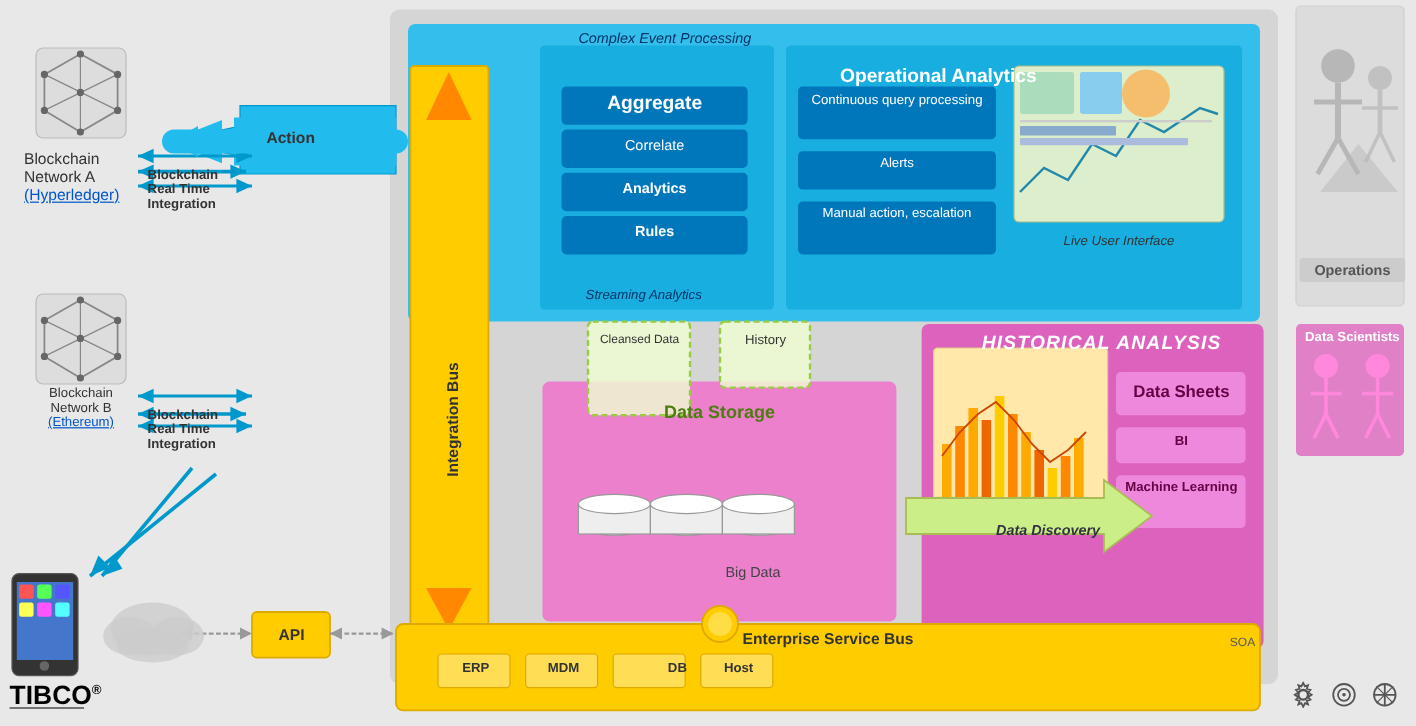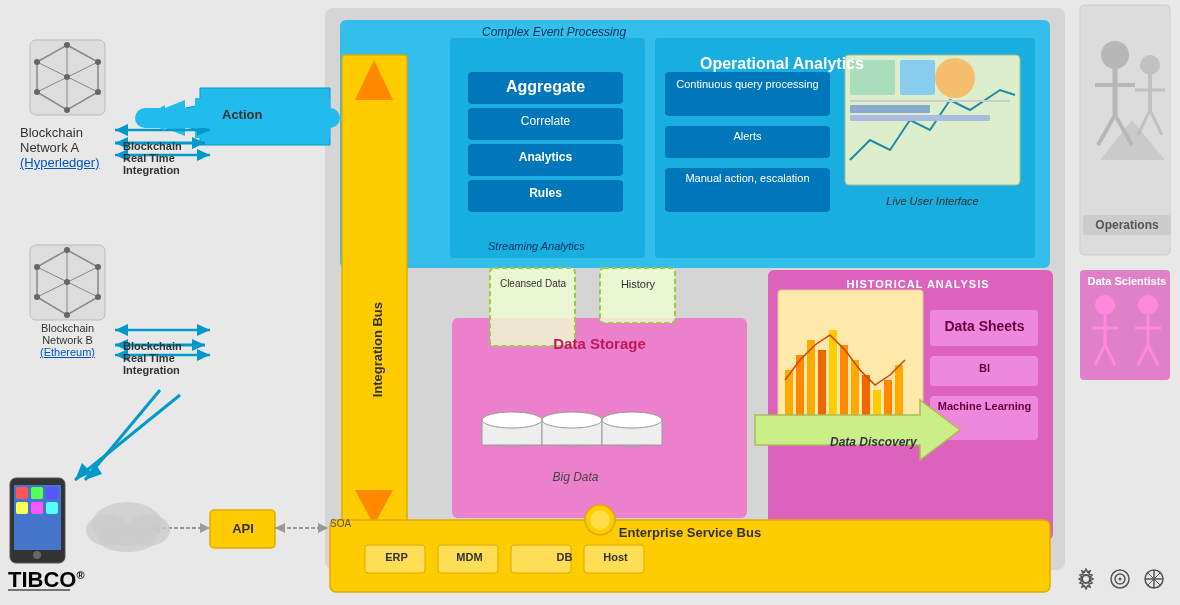--- a/index.html
+++ b/index.html
@@ -272,37 +272,37 @@
   <div style="position:absolute; top:172px; left:665px; width:165px; text-align:center; color:white; font-size:11px; z-index:10;">Manual action, escalation</div>
 
   <div style="position:absolute; top:195px; left:845px; width:175px; text-align:center; font-size:11px; font-style:italic; color:#333; z-index:10;">Live User Interface</div>
 
   <div style="position:absolute; top:107px; left:222px; font-size:13px; color:#333; font-weight:bold; z-index:10;">Action</div>
 
   <div style="position:absolute; top:250px; left:345px; width:65px; height:200px; display:flex; align-items:center; justify-content:center; z-index:10;">
     <span style="writing-mode:vertical-rl; transform:rotate(180deg); font-size:13px; font-weight:bold; color:#333;">Integration Bus</span>
   </div>
 
-  <div style="position:absolute; top:278px; left:778px; width:280px; text-align:center; font-size:11px; font-weight:bold; color:white; z-index:10; letter-spacing:1px;">HISTORICAL ANALYSIS</div>
+  <div style="position:absolute; top:278px; left:778px; width:280px; text-align:center; font-size:16px; font-weight:bold; color:white; z-index:10; letter-spacing:1px;font-style:italic;">HISTORICAL ANALYSIS</div>
 
   <div style="position:absolute; top:318px; left:932px; width:105px; text-align:center; color:#660044; font-size:14px; font-weight:bold; z-index:10;">Data Sheets</div>
   <div style="position:absolute; top:362px; left:932px; width:105px; text-align:center; color:#660044; font-size:11px; font-weight:bold; z-index:10;">BI</div>
   <div style="position:absolute; top:400px; left:932px; width:105px; text-align:center; color:#660044; font-size:11px; font-weight:bold; z-index:10;">Machine Learning</div>
 
   <div style="position:absolute; top:435px; left:830px; font-size:12px; font-style:italic; color:#334; font-weight:bold; z-index:10;">Data Discovery</div>
 
-  <div style="position:absolute; top:335px; left:452px; width:295px; text-align:center; font-size:15px; font-weight:bold; color:#be185d; z-index:10;">Data Storage</div>
-  <div style="position:absolute; top:470px; left:428px; width:295px; text-align:center; font-size:12px; font-style:italic; color:#444; z-index:10;">Big Data</div>
+  <div style="position:absolute; top:335px; left:452px; width:295px; text-align:center; font-size:15px; font-weight:bold; color:#4d7c0f; z-index:10;">Data Storage</div>
+  <div style="position:absolute; top:470px; left:480px; width:295px; text-align:center; font-size:12px; color:#444; z-index:10;">Big Data</div>
 
   <div style="position:absolute; top:278px; left:493px; width:80px; text-align:center; font-size:10px; color:#333; z-index:10;">Cleansed Data</div>
 
   <div style="position:absolute; top:278px; left:603px; width:70px; text-align:center; font-size:11px; color:#333; z-index:10;">History</div>
 
   <div style="position:absolute; top:525px; left:330px; width:720px; text-align:center; font-size:13px; font-weight:bold; color:#333; z-index:10;">Enterprise Service Bus</div>
-  <div style="position:absolute; top:518px; left:330px; width:716px; text-align:left; font-size:10px; color:#555; z-index:10;">SOA</div>
+  <div style="position:absolute; top:530px; left:330px; width:716px; text-align:right; font-size:10px; color:#555; z-index:10;">SOA</div>
 
   <div style="position:absolute; top:551px; left:368px; width:57px; text-align:center; font-size:11px; color:#333; font-weight:bold; z-index:10;">ERP</div>
   <div style="position:absolute; top:551px; left:441px; width:57px; text-align:center; font-size:11px; color:#333; font-weight:bold; z-index:10;">MDM</div>
   <div style="position:absolute; top:551px; left:536px; width:57px; text-align:center; font-size:11px; color:#333; font-weight:bold; z-index:10;">DB</div>
   <div style="position:absolute; top:551px; left:587px; width:57px; text-align:center; font-size:11px; color:#333; font-weight:bold; z-index:10;">Host</div>
 
   <div style="position:absolute; top:521px; left:218px; width:50px; text-align:center; font-size:13px; font-weight:bold; color:#333; z-index:10;">API</div>
 
   <div style="position:absolute; top:125px; left:20px; font-size:13px; color:#333; width:95px; z-index:10;">
     <span>Blockchain Network A</span><br>

